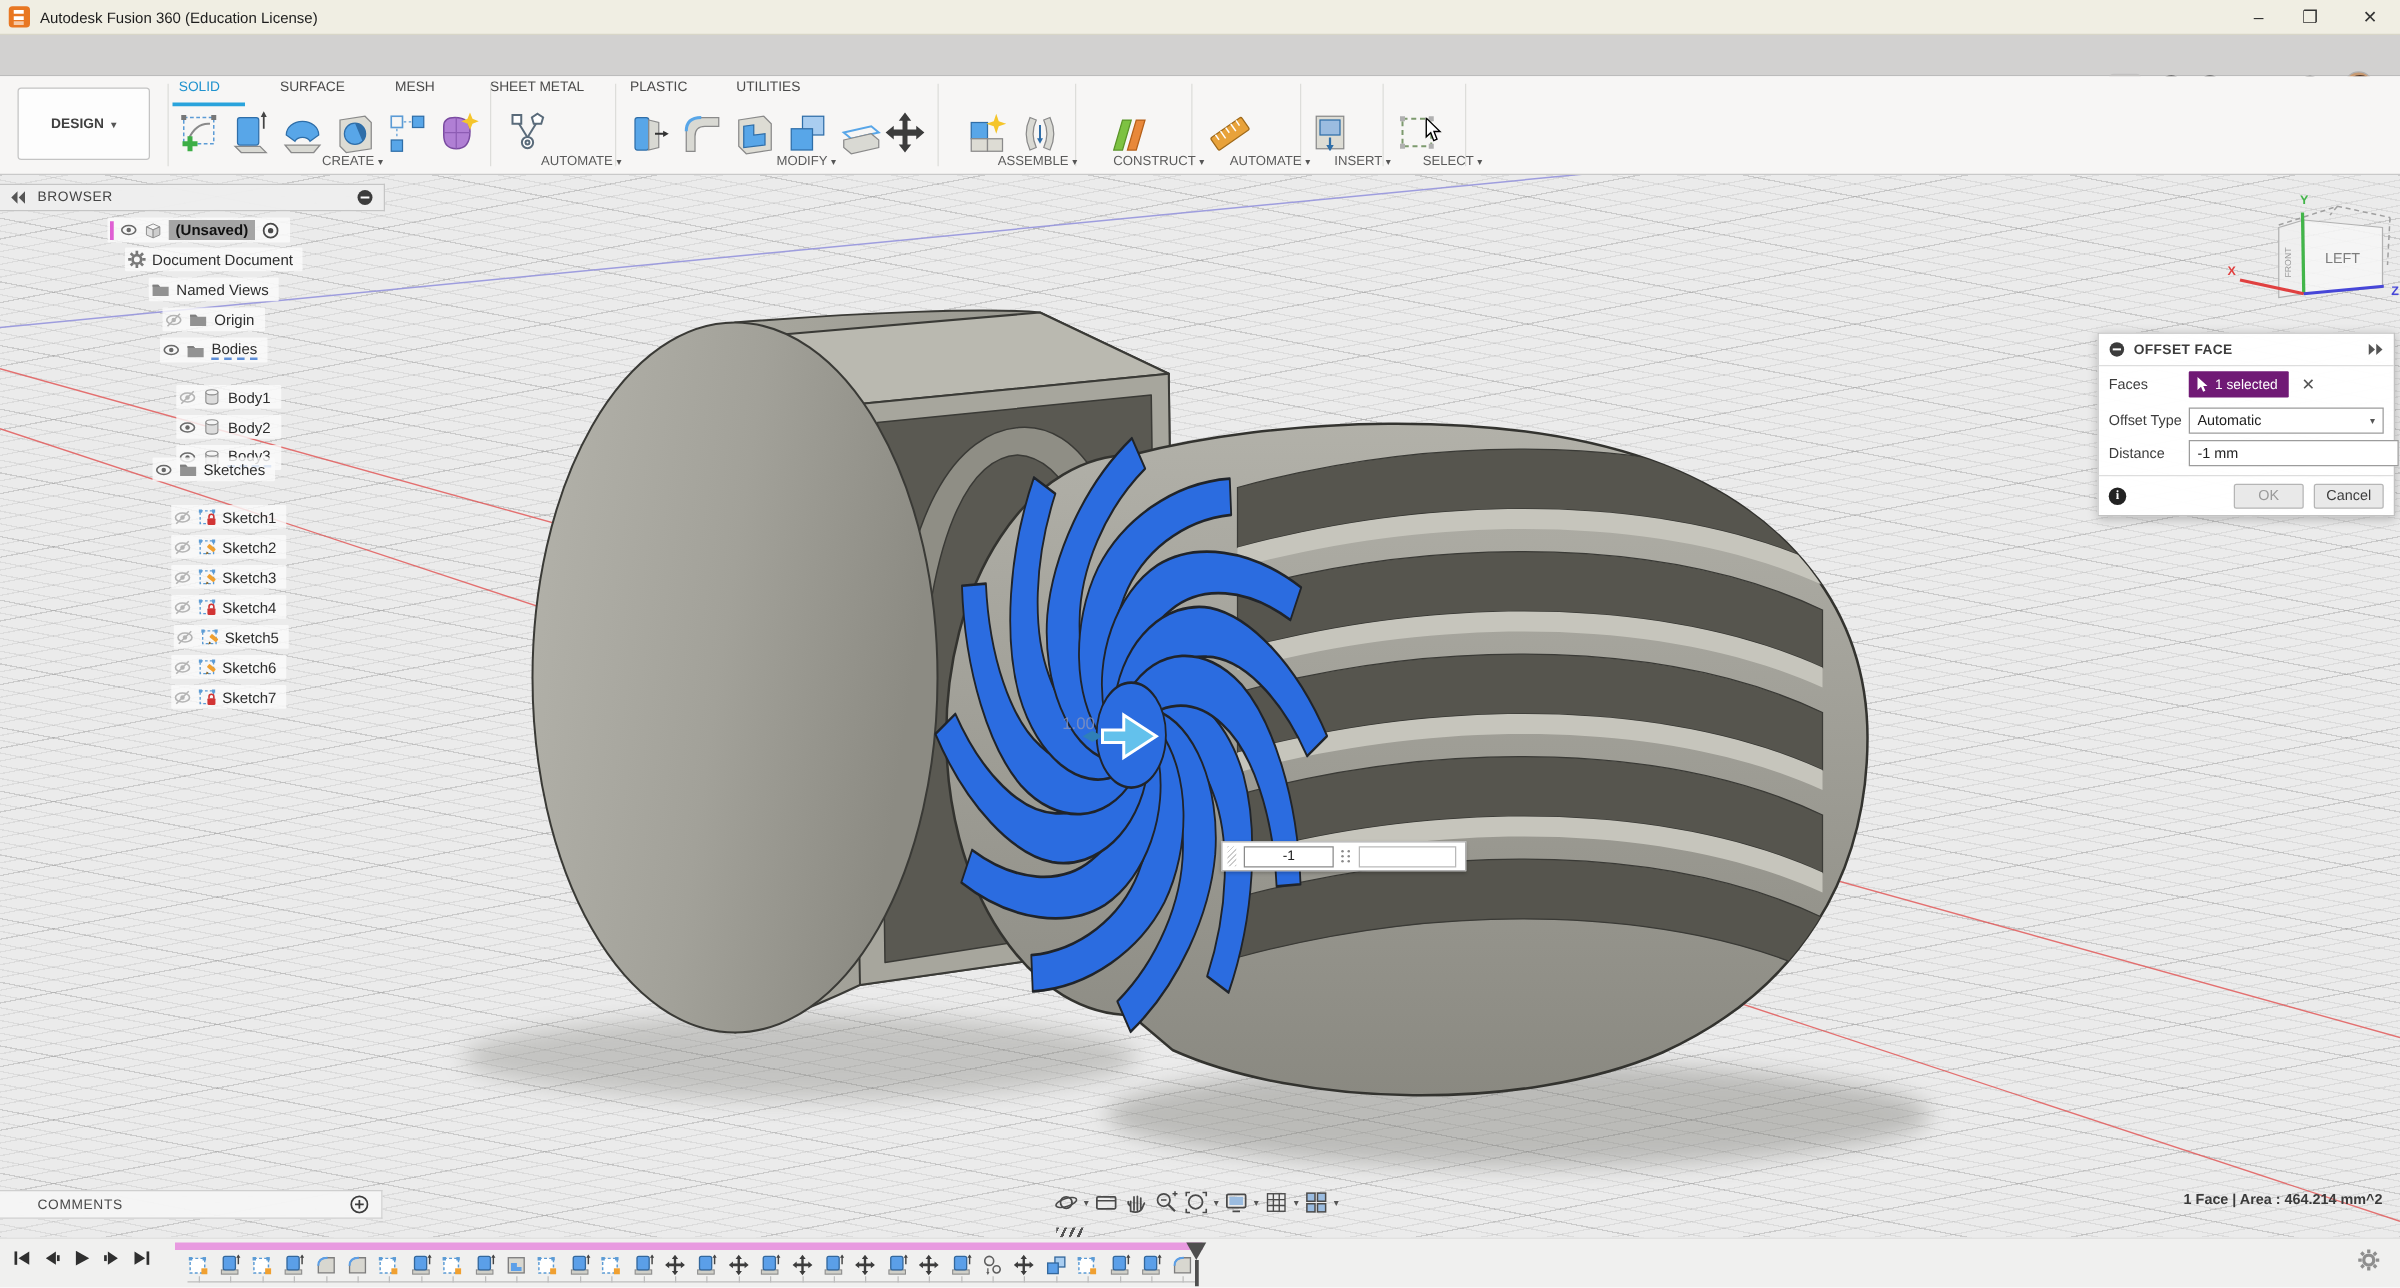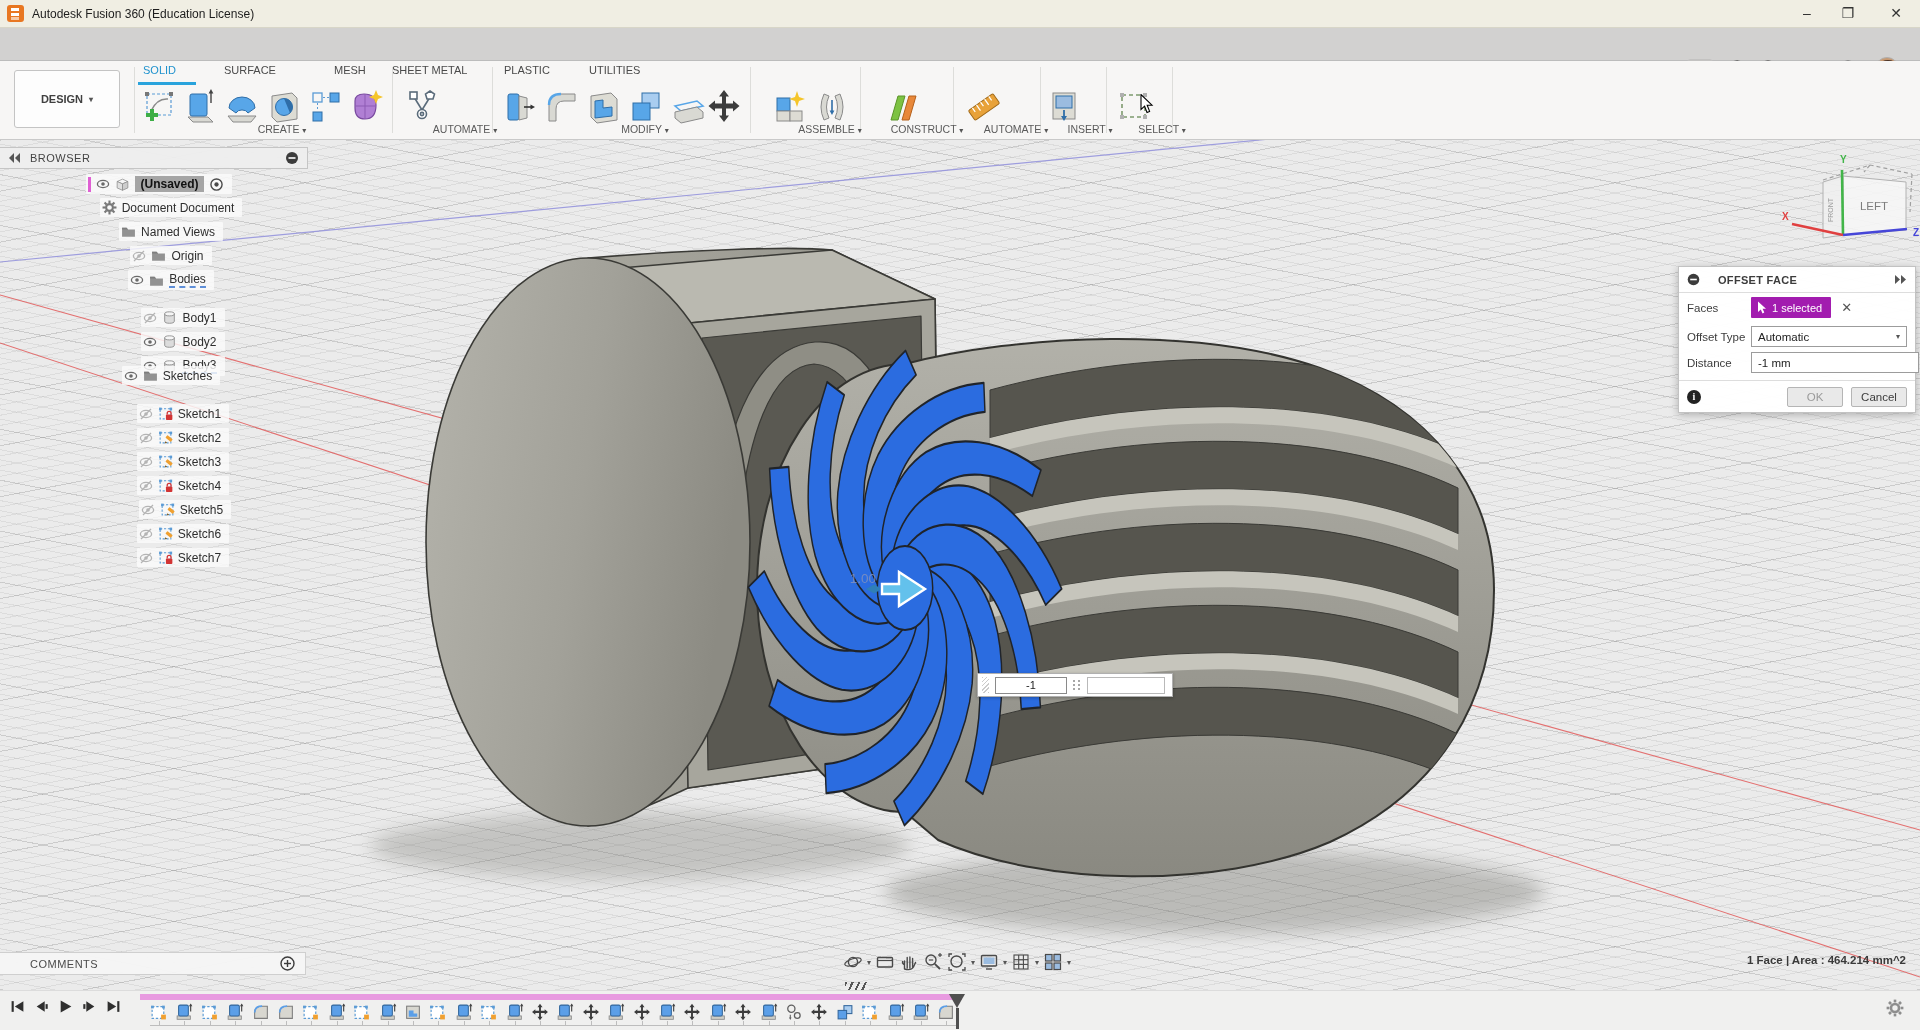--- a/index.html
+++ b/index.html
@@ -55,25 +55,25 @@
   .brow { display:flex; align-items:center; height:24px; gap:5px;flex-direction:column; }
   .brow-bg { display:flex; align-items:center; gap:5px; background:rgba(250,250,250,0.82); padding:2px 8px 2px 2px; border-radius:1px; }
   .brow-label { font-size:12px; color:#2e2e2e; white-space:nowrap; }
   .brow-label.hl { background:#a5a5a5; font-weight:bold; padding:1px 5px; color:#111; }
   .brow-label.dashed { border-bottom:2px dashed #5f8fd8; }
   .pinkbar { width:3px; height:15px; background:#df5fd3; }
   .spacer14 { width:14px; height:14px; flex:none; }
 
   
   #dialog { position:absolute; left:1678px; top:126px; width:238px; background:rgba(255,255,255,0.97); border:1px solid #c2c2c2; box-shadow:0 2px 8px rgba(0,0,0,0.25); }
-  #dialog-header { height:26px; border-bottom:1px solid #ddd; display:flex; align-items:center; padding:0 8px; gap:18px; }
+  #dialog-header { height:26px; border-bottom:1px solid #ddd; display:flex; align-items:center; padding:0 8px; gap:7px; }
   #dialog-title { font-size:11px; font-weight:bold; color:#3c3c3c; letter-spacing:0.3px; flex:1; }
   .drow { display:flex; align-items:center; height:29px; padding:0 8px; }
   .dlabel { width:64px; font-size:11.5px; color:#3c3c3c; flex:none; }
-  #faces-chip { background:#a21caf; color:#fff; font-size:11px; height:21px; display:flex; align-items:center; gap:5px; padding:0 9px 0 6px; border-radius:1px; }
+  #faces-chip { background:#701a75; color:#fff; font-size:11px; height:21px; display:flex; align-items:center; gap:5px; padding:0 9px 0 6px; border-radius:1px; }
   #faces-clear { margin-left:10px; font-size:13px; color:#555; }
   .dselect { flex:1; height:21px; border:1px solid #9c9c9c; background:#fff; font-size:11.5px; display:flex; align-items:center; padding:0 6px; color:#222; }
   .dselect .caret { margin-left:auto; }
   .dinput { flex:1; height:21px; border:1px solid #9c9c9c; background:#fff; font-size:11.5px; padding:0 6px; color:#222; font-family:"Liberation Sans",sans-serif; }
   #dialog-footer { border-top:1px solid #ddd; height:32px; display:flex; align-items:center; padding:0 8px; gap:8px; }
   .dbtn { width:56px; height:20px; background:#e9e9e9; border:1px solid #b5b5b5; border-radius:2px; font-size:11.5px; text-align:center; line-height:18px; }
   #ok-btn { margin-left:auto; color:#9a9a9a; }
   #cancel-btn { color:#3c3c3c; }
   #info-icon { width:14px; height:14px; border-radius:50%; background:#222; color:#fff; font-size:10px; font-weight:bold; text-align:center; line-height:14px; font-family:"Liberation Serif",serif; }
 
@@ -362,21 +362,21 @@
   <div id="avatar"></div>
 </div>
 
 <div id="ribbon">
   <div id="design-btn">
     <span>DESIGN</span>
       <span class="caret">▾</span>
   </div>
   <span class="rtab active" style="left:143px">SOLID</span>
   <span class="rtab" style="left:224px">SURFACE</span>
-  <span class="rtab" style="left:334px">MESH</span>
+  <span class="rtab" style="left:316px">MESH</span>
   <span class="rtab" style="left:392px">SHEET METAL</span>
   <span class="rtab" style="left:504px">PLASTIC</span>
   <span class="rtab" style="left:589px">UTILITIES</span>
   <div id="solid-underline"></div>
 
   <div class="rsep" style="left:134px"></div>
     <div class="rsep" style="left:392px"></div>
   <div class="rsep" style="left:492px"></div>
     <div class="rsep" style="left:750px"></div>
   <div class="rsep" style="left:860px"></div>

